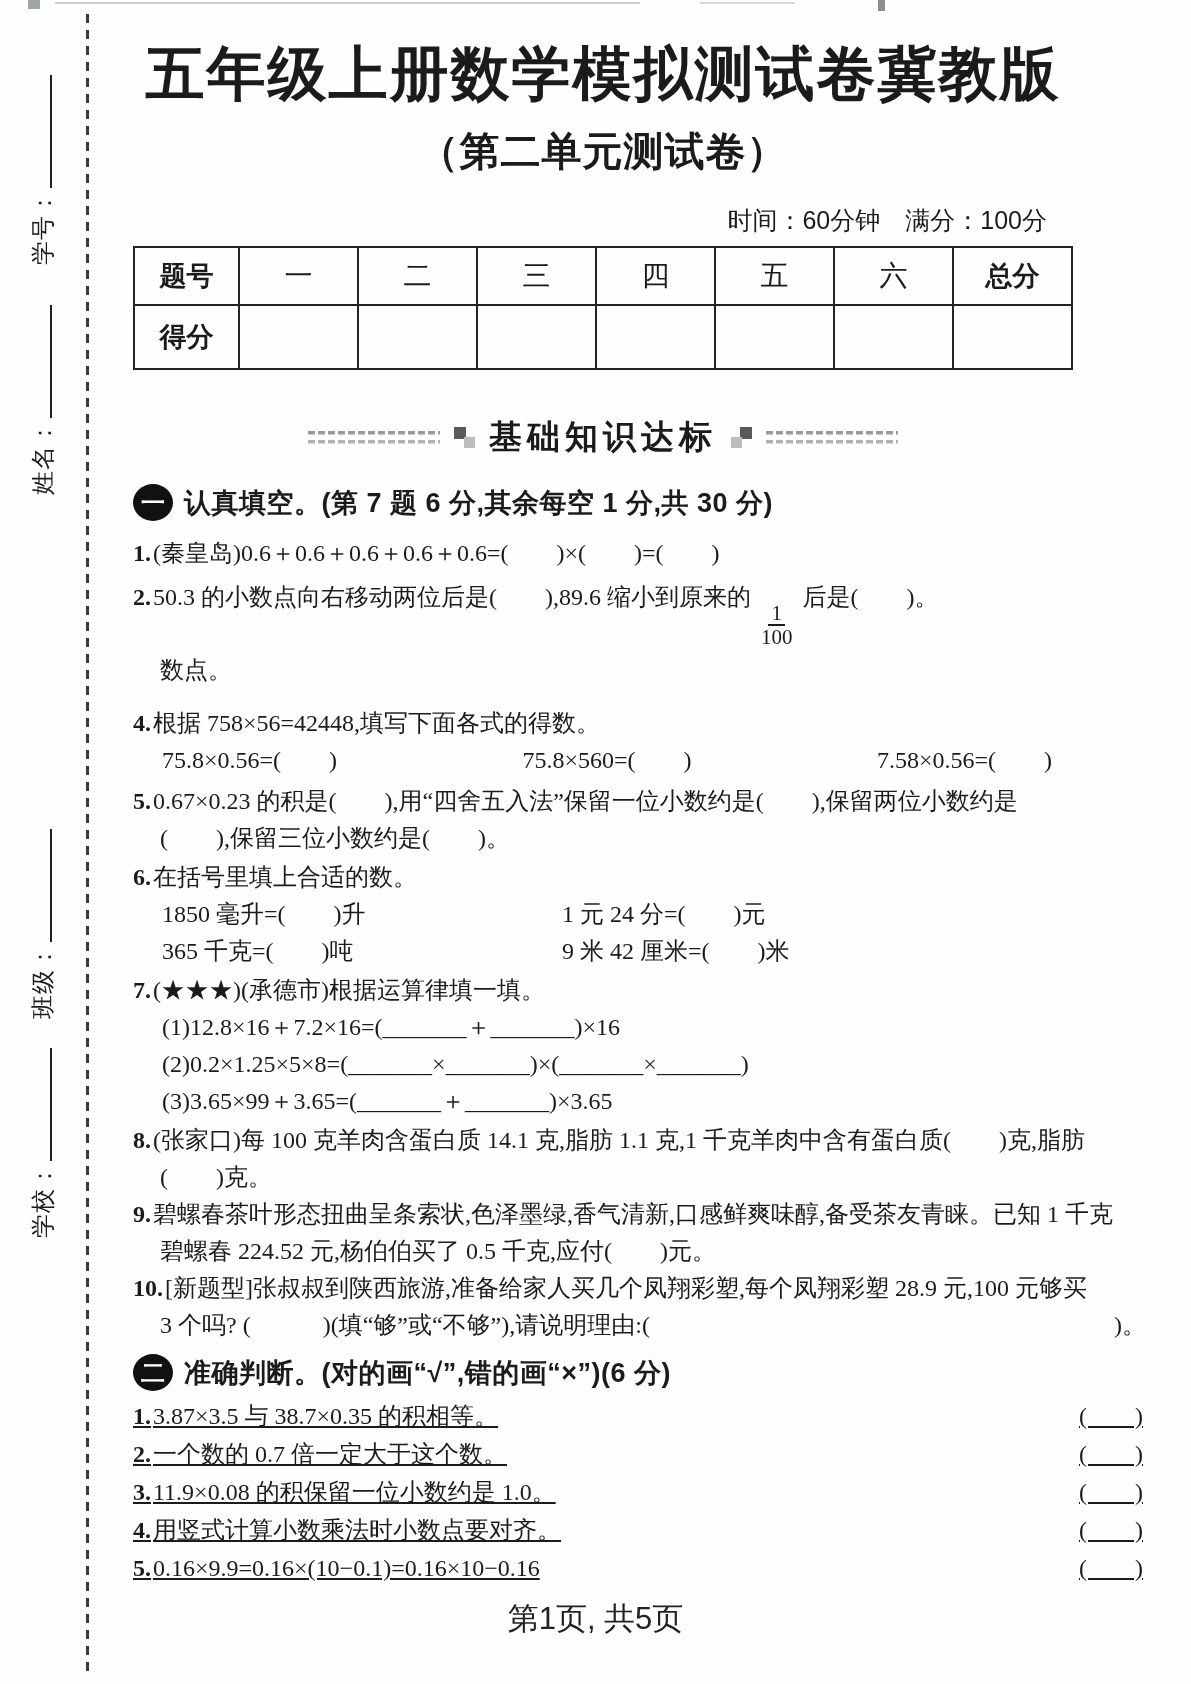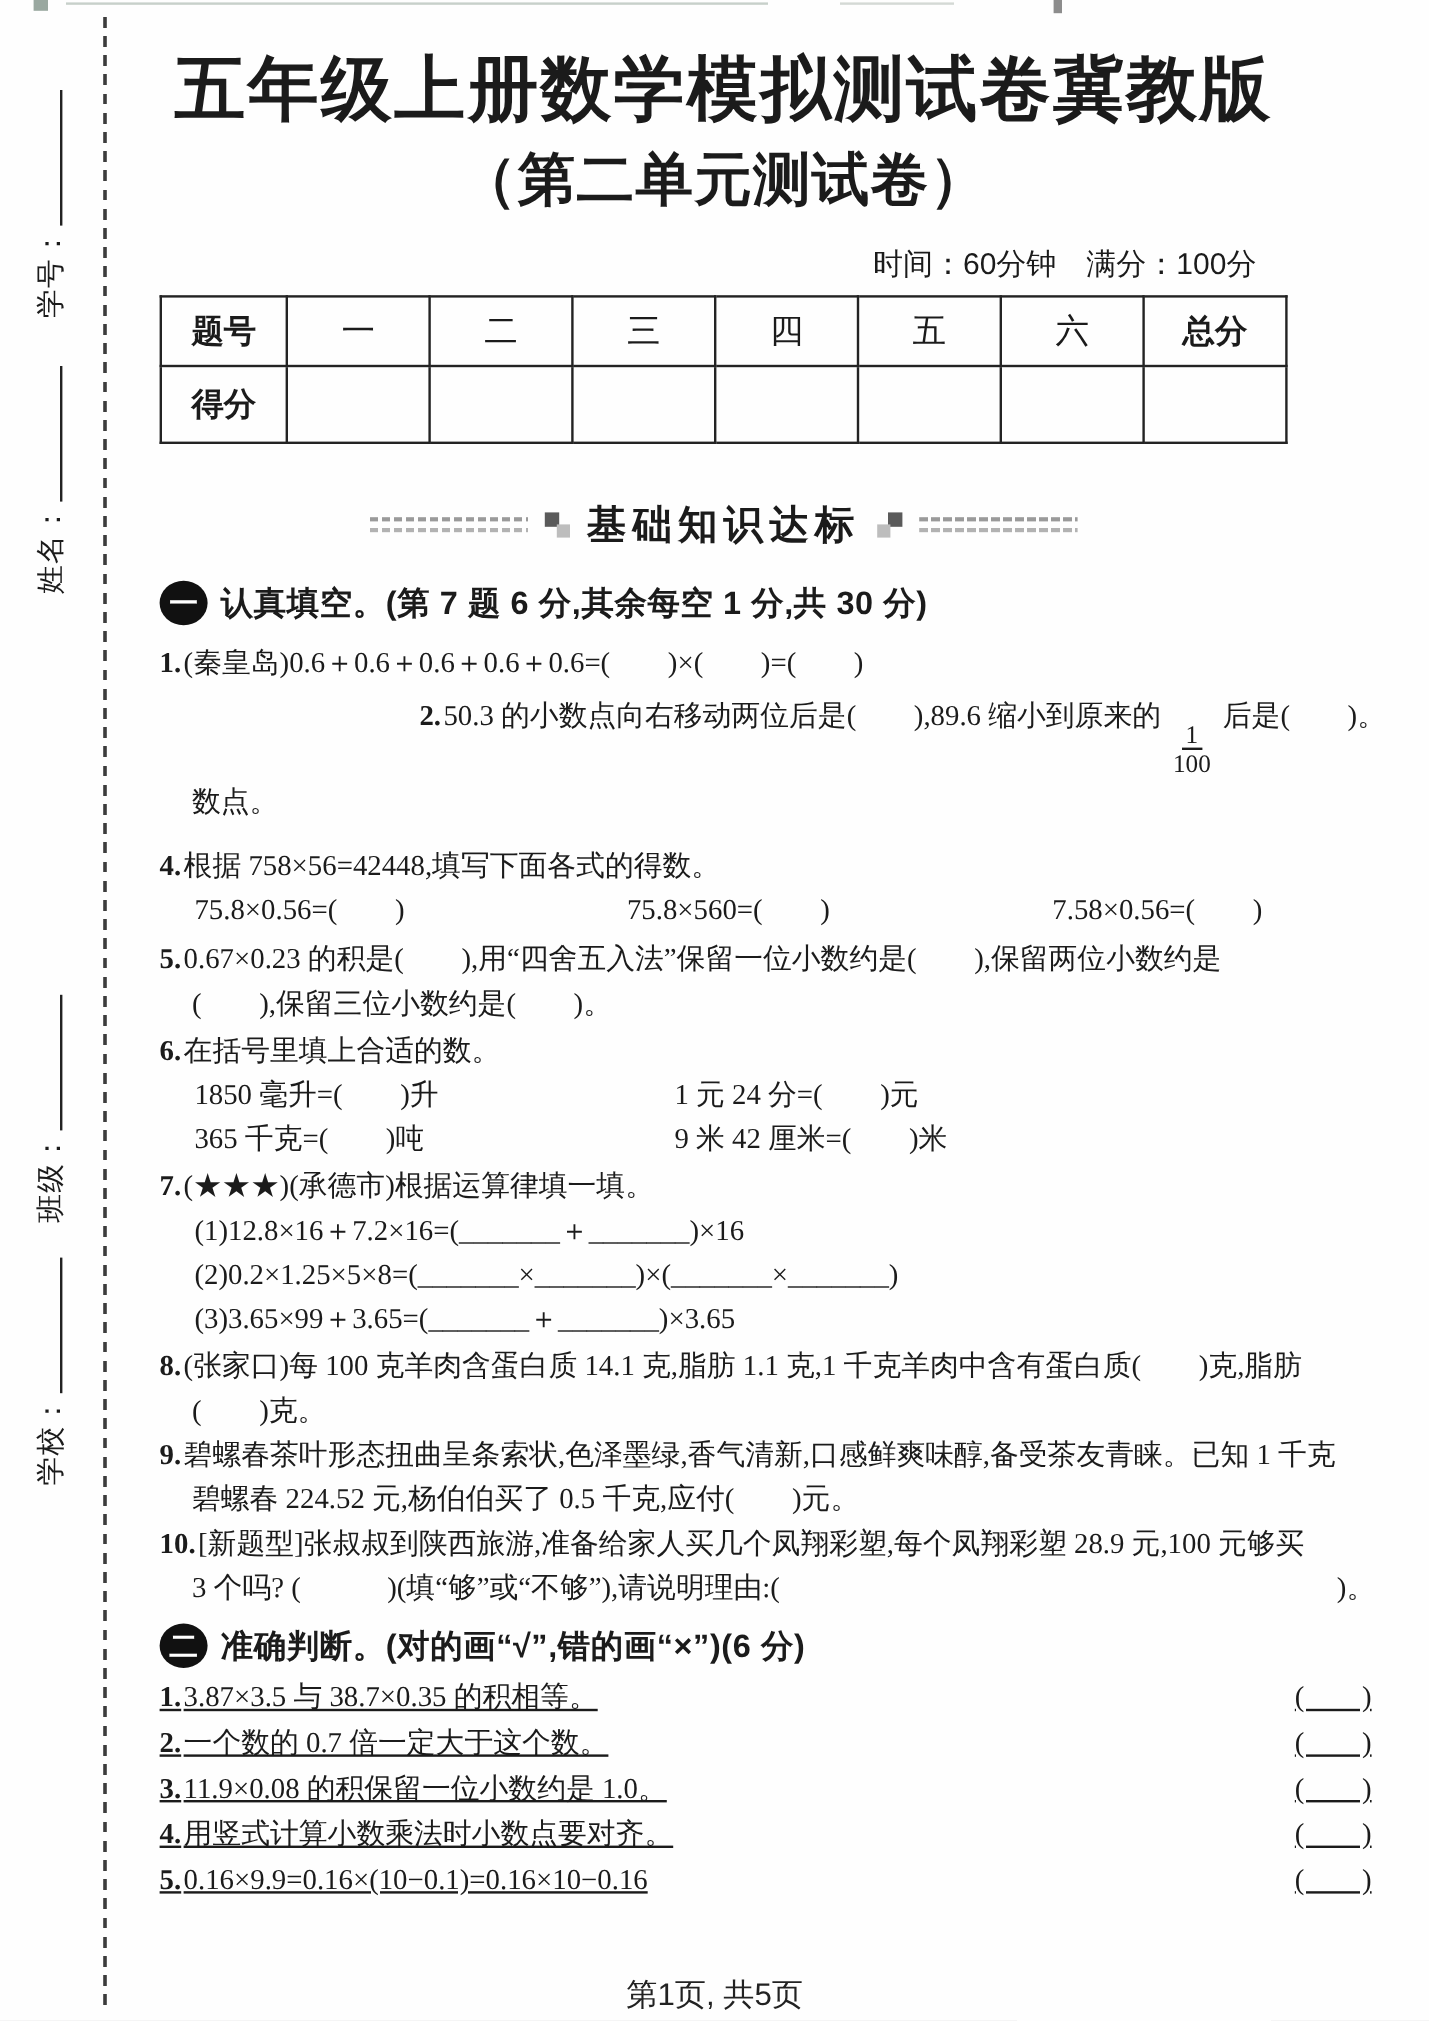--- a/index.html
+++ b/index.html
@@ -26,21 +26,21 @@
   .sf-label{white-space:nowrap;line-height:28px;}
   .sf-line{flex:1;border-bottom:2.5px solid #222;margin:0 0 5px 2px;height:1px;}
   
   .content{position:absolute;left:133px;top:0;width:1022px;}
   .topblock{width:940px;}
   .title{
     margin:40px 0 0;text-align:center;font-size:59px;line-height:68px;font-weight:900;
     letter-spacing:2px;font-family:"Liberation Sans","DejaVu Sans",sans-serif;
   }
   .subtitle{
-    margin-top:14px;text-align:center;font-size:48px;line-height:58px;font-weight:800;
+    margin-top:14px;text-align:center;font-size:40px;line-height:58px;font-weight:800;
     letter-spacing:1px;font-family:"Liberation Sans","DejaVu Sans",sans-serif;
   }
   .meta{
     margin-top:26px;text-align:right;padding-right:26px;font-size:25px;line-height:28px;
     font-family:"Liberation Sans","DejaVu Sans",sans-serif;font-weight:500;
   }
   
   .score-table{margin-top:12px;border-collapse:collapse;width:940px;table-layout:fixed;border-radius:12px;}
   .score-table td{border:2.5px solid #232323;text-align:center;vertical-align:middle;}
   .score-table col.c0{width:105px;}
@@ -88,29 +88,29 @@
   .sub{padding-left:29px;}
   .q-row3{display:flex;justify-content:space-between;width:890px;padding-left:29px;}
   .q-grid{display:grid;grid-template-columns:400px auto;padding-left:29px;width:900px;}
   .q-split{display:flex;justify-content:space-between;padding-left:27px;width:986px;}
   .frac{
     display:inline-flex;flex-direction:column;align-items:center;vertical-align:-15px;
     font-size:21px;line-height:1.05;margin:0 7px;
   }
   .frac .fn{padding:0 3px;border-bottom:2px solid #1b1b1b;}
   .frac .fd{padding:0 3px;}
-  .q2line{line-height:50px;text-align:right;}
+  .q2line{line-height:50px;}
   
   .judge{
     display:flex;justify-content:space-between;align-items:baseline;
     font-size:24px;line-height:38px;white-space:nowrap;width:1010px;text-decoration:underline;
   }
   
   .footer{
-    position:absolute;left:0;right:0;top:1645px;text-align:center;font-size:26px;
+    position:absolute;left:0;right:0;top:1598px;text-align:center;font-size:31px;
     font-family:"Liberation Sans","DejaVu Sans",sans-serif;color:#222;
   }
 </style>
 </head>
 <body>
 
 <div class="page">
 
   <div class="art-sq" style="left:28px;top:0;width:12px;height:9px;"></div>
   <div class="art-line" style="left:55px;top:2px;width:585px;"></div>

